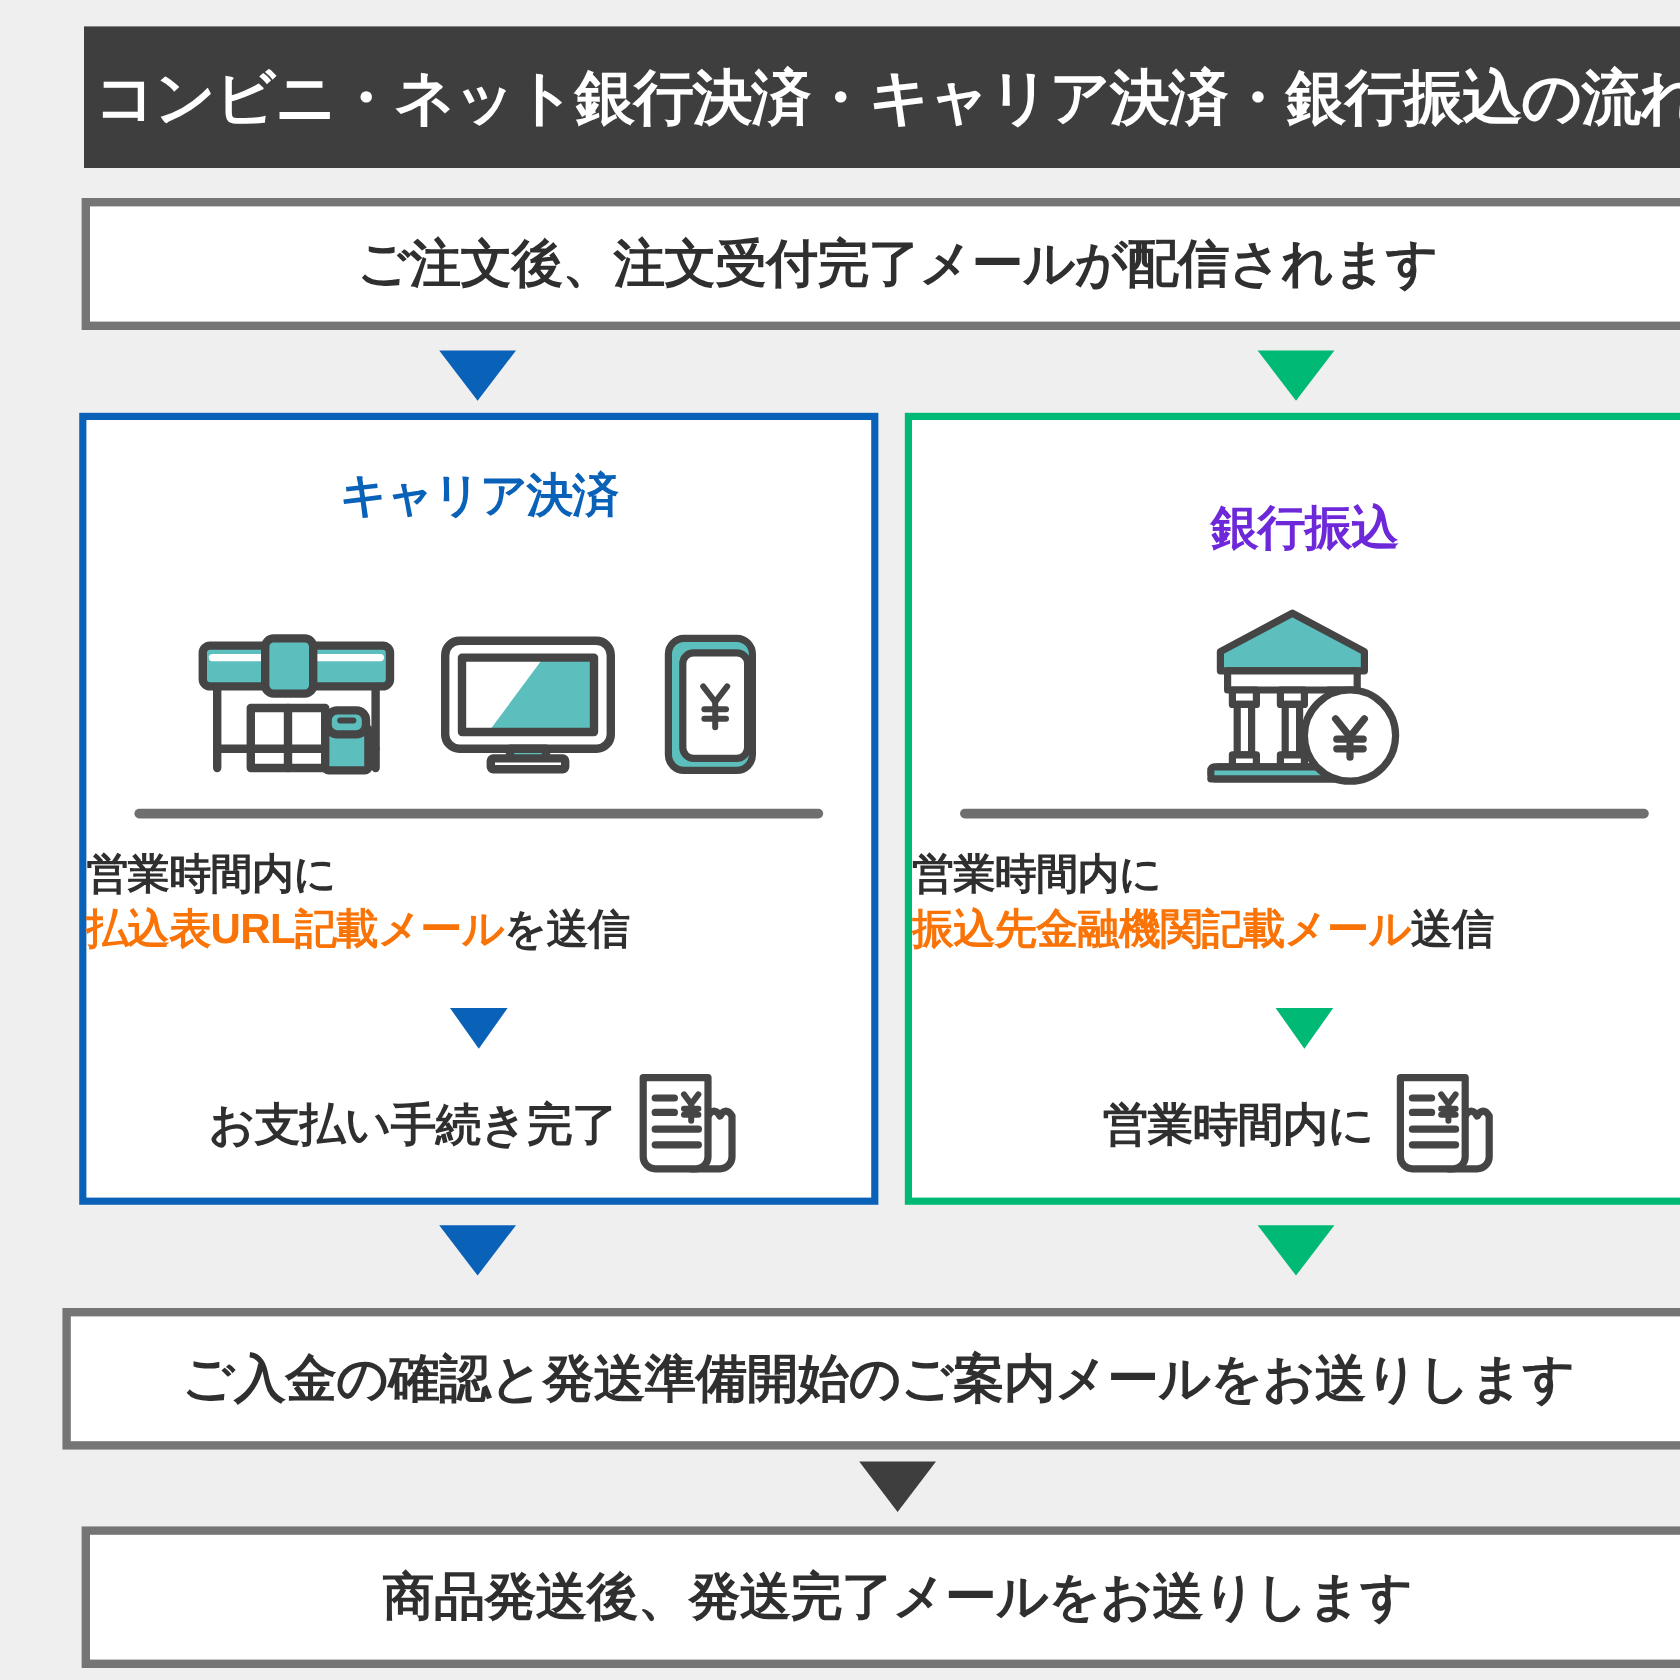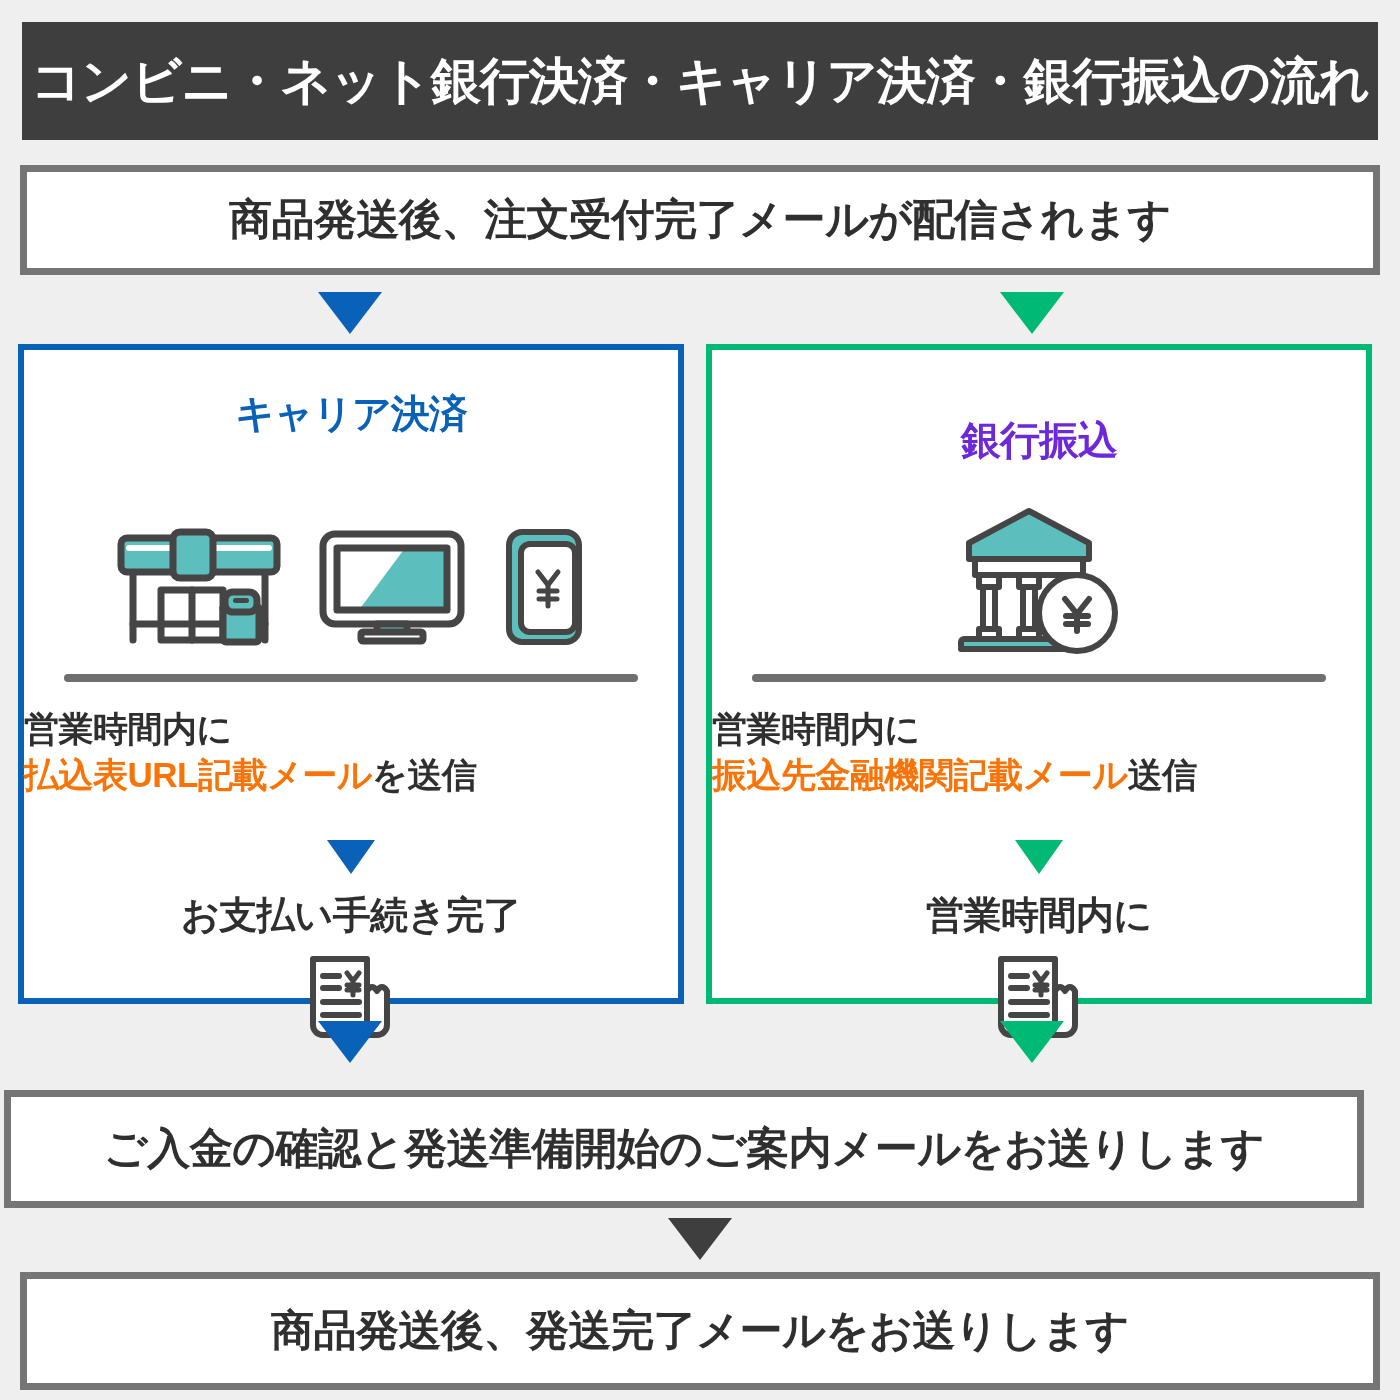--- a/index.html
+++ b/index.html
@@ -3,21 +3,21 @@
 <meta charset="utf-8">
 <style>
   html,body{margin:0;padding:0;}
   body{
     width:1400px;height:1400px;
     background:#efefef;
     font-family:"Liberation Sans","DejaVu Sans",sans-serif;
     -webkit-font-smoothing:antialiased;
     overflow:hidden;
   }
-  .page{position:relative;width:1120px;height:1400px;}
+  .page{position:relative;width:1120px;height:1400px;margin-left:48px;}
 
   
   .title-bar{
     position:absolute;left:22px;top:22px;width:1356px;height:118px;
     background:#3e3e3e;display:flex;align-items:center;justify-content:center;
   }
   .title-bar .txt{
     color:#ffffff;font-size:50px;font-weight:700;letter-spacing:-1px;
     white-space:nowrap;
   }
@@ -78,38 +78,38 @@
   .mail-note{
     position:absolute;left:0;right:0;top:356px;text-align:left;
     font-size:35px;font-weight:700;line-height:1.32;color:#2f2f2f;letter-spacing:-0.5px;
   }
   .mail-note .hi{color:#f97306;}
 
   .panel-arrow-wrap{position:absolute;left:0;right:0;top:490px;display:flex;justify-content:center;}
 
   .done-row{
     position:absolute;left:0;right:0;top:540px;
-    display:flex;align-items:center;justify-content:center;gap:10px;flex-direction:column;
+    display:flex;align-items:center;justify-content:center;gap:10px;
   }
   .done-row .txt{
     font-size:38px;font-weight:700;color:#2f2f2f;letter-spacing:-0.5px;white-space:nowrap;
   }
   .svg-ico{display:block;}
 </style>
 </head>
 <body>
 
 <div class="page">
 
   <div class="title-bar">
     <span class="txt">コンビニ・ネット銀行決済・キャリア決済・銀行振込の流れ</span>
   </div>
 
   <div class="step-box" id="step-order">
-    <span class="txt">商品発送後、注文受付完了メールが配信されます</span>
+    <span class="txt">ご注文後、注文受付完了メールが配信されます</span>
   </div>
 
   <div class="tri tri-blue" id="arrow-top-left"></div>
   <div class="tri tri-green" id="arrow-top-right"></div>
 
   <div class="panel" id="panel-konbini">
     <div class="panel-head">
       <div>キャリア決済</div>
     </div>
 

